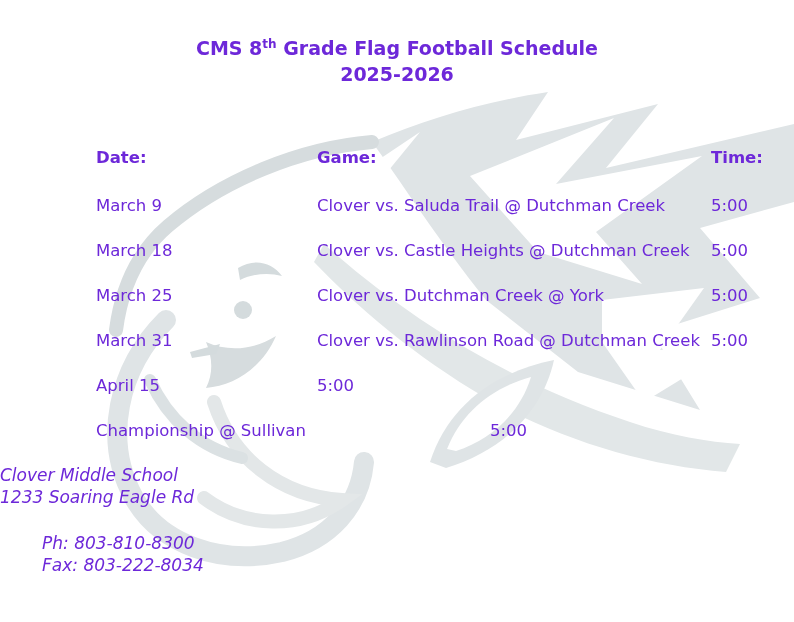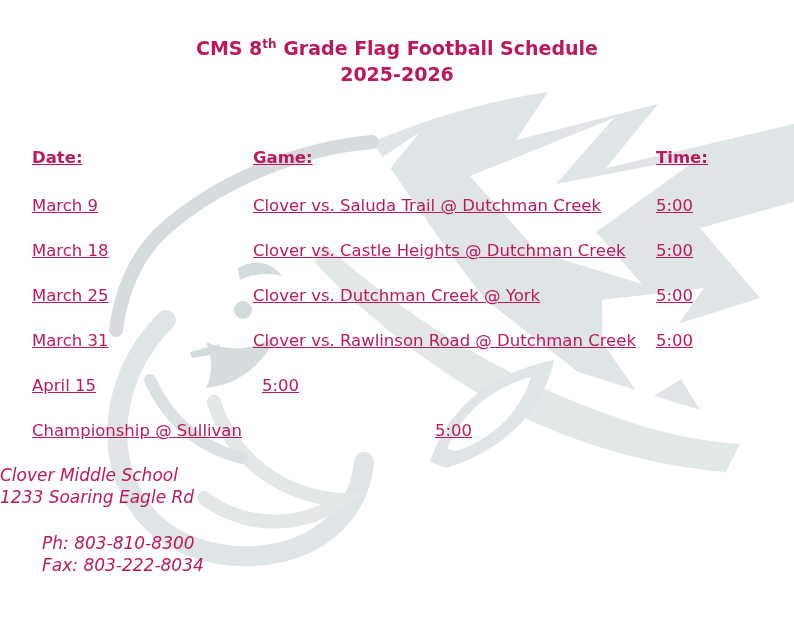--- a/index.html
+++ b/index.html
@@ -1,34 +1,34 @@
 <!DOCTYPE html>
 <html><head>
 <meta charset="utf-8">
 <style>
   html,body{margin:0;padding:0;background:#fff;}
   .page{
     width:794px;height:622px;position:relative;overflow:hidden;
-    background:#ffffff;color:#be185d;
+    background:#ffffff;color:#6d28d9;
     font-family:"DejaVu Sans","Liberation Sans",sans-serif;
   }
   .watermark{position:absolute;left:0;top:0;width:794px;height:622px;z-index:0;}
   .content{position:absolute;left:0;top:0;width:794px;height:622px;z-index:1;}
 
   .title-block{position:absolute;top:31px;left:0;right:0;text-align:center;
     font-weight:bold;font-size:19px;line-height:26px;}
   .title-block sup{font-size:12px;}
 
-  .trow{display:flex;padding-left:32px;font-size:16.5px;line-height:19px;text-decoration:underline;}
+  .trow{display:flex;padding-left:96px;font-size:16.5px;line-height:19px;}
   .thead{position:absolute;top:148px;left:0;right:0;font-weight:bold;}
   .rows{position:absolute;top:196px;left:0;right:0;}
   .rows .trow{height:45px;align-items:flex-start;}
   .col-date{width:221px;flex:none;}
   .col-game{width:394px;flex:none;}
-  .col-time{flex:none;margin-left:9px;}
+  .col-time{flex:none;}
 
   .footer{position:absolute;top:464px;left:0;right:0;text-align:left;
     font-weight:normal;font-style:italic;font-size:17px;line-height:22px;}
   .footer .contact{margin-top:24px;padding-left:42px;}
 </style>
 </head>
 <body>
 
 <div class="page">
 

